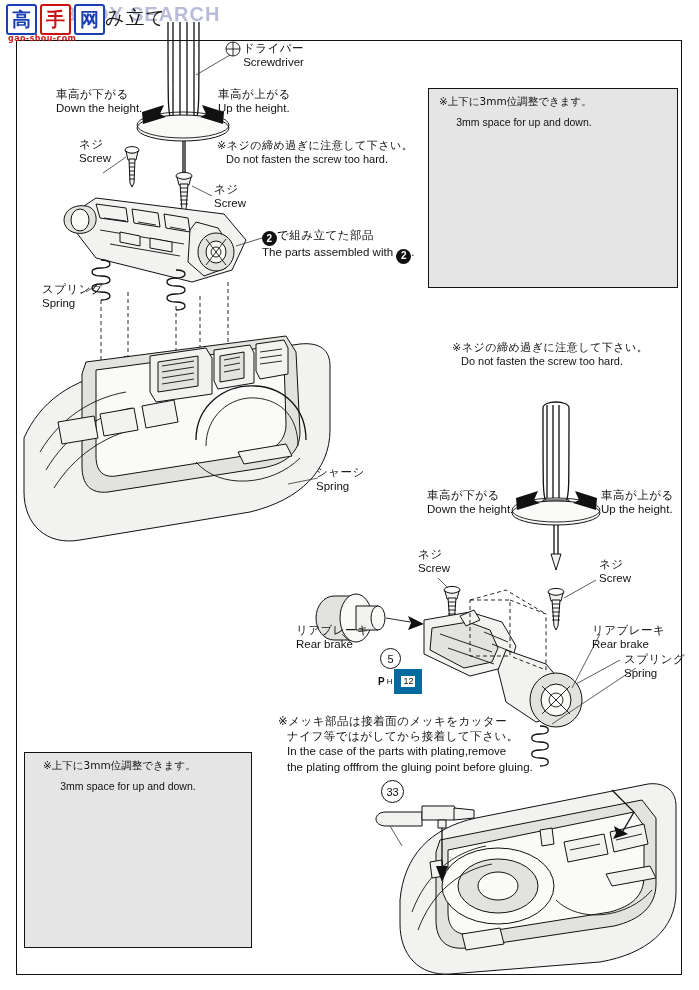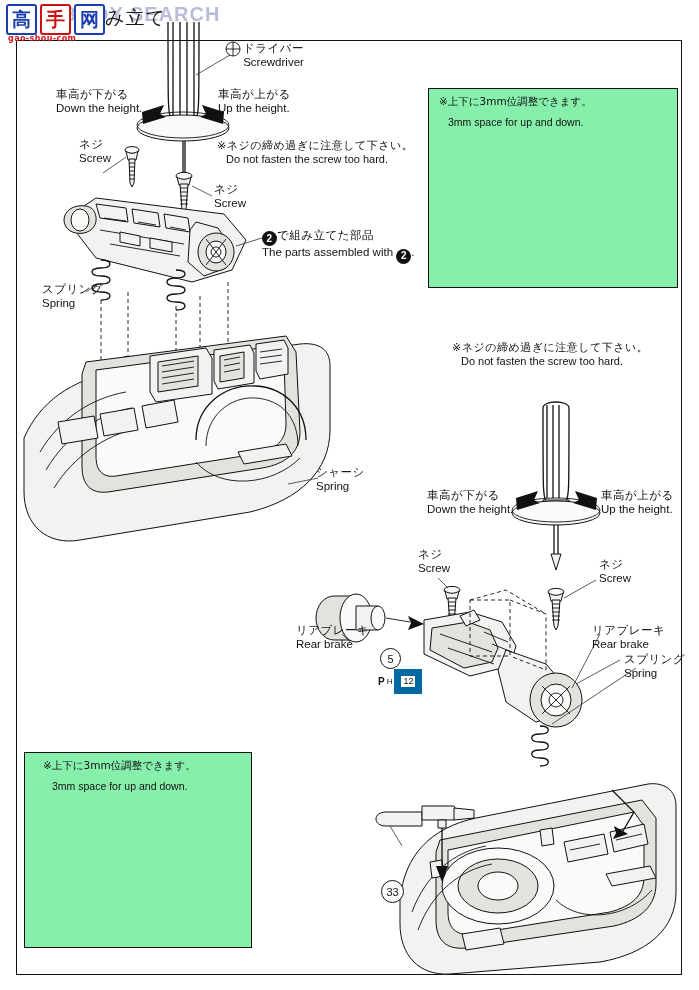--- a/index.html
+++ b/index.html
@@ -40,21 +40,21 @@
          border:1.6px solid #111;box-sizing:border-box;}
 
   
   .lab{position:absolute;white-space:nowrap;line-height:1.18;}
   .lab .jp{font-family:"DejaVu Sans",sans-serif;font-size:11.5px;color:#111;letter-spacing:.5px;}
   .lab .en{font-family:"Liberation Sans",sans-serif;font-size:11.5px;color:#111;}
   .lab.note .jp,.lab.note .en{font-size:11px;}
   .lab.note .en{padding-left:9px;}
 
   
-  .inset{position:absolute;border:1.5px solid #111;background:#86efac;box-sizing:border-box;}
+  .inset{position:absolute;border:1.5px solid #111;background:#e5e5e5;box-sizing:border-box;text-align:right;}
   .inset .cap{position:absolute;left:10px;top:6px;line-height:1.2;}
   .inset .cap .jp{font-family:"DejaVu Sans",sans-serif;font-size:10.5px;}
   .inset .cap .en{font-family:"Liberation Sans",sans-serif;font-size:10.5px;padding-left:9px;margin-top:8px;}
 
   
   .circ{
     display:inline-flex;align-items:center;justify-content:center;
     width:15px;height:15px;border-radius:50%;background:#111;color:#fff;
     font-size:10px;font-weight:bold;font-family:"Liberation Sans",sans-serif;
     vertical-align:-3px;
@@ -422,22 +422,28 @@
     <div class="en">Spring</div>
   </div>
 
   <div class="circ-o" style="left:380px;top:648px;">5</div>
   <div class="partcode" style="left:378px;top:669px;">
     <b>P</b>
       <span style="font-size:8px;">H</span>
       <span class="boxn">12</span>
   </div>
 
-
-  <div class="circ-o" style="left:381px;top:880px;width:21px;height:21px;">33</div>
+  <div class="lab" style="left:278px;top:714px;line-height:1.32;">
+    <div class="jp">※メッキ部品は接着面のメッキをカッター</div>
+    <div class="jp" style="padding-left:9px;">ナイフ等ではがしてから接着して下さい。</div>
+    <div class="en" style="padding-left:9px;">In the case of the parts with plating,remove</div>
+    <div class="en" style="padding-left:9px;">the plating offfrom the gluing point before gluing.</div>
+  </div>
+
+  <div class="circ-o" style="left:381px;top:780px;width:21px;height:21px;">33</div>
 
   <div class="inset" style="left:24px;top:752px;width:228px;height:196px;">
     <div class="cap" style="left:18px;">
       <div class="jp">※上下に3mm位調整できます。</div>
       <div class="en">3mm space for up and down.</div>
     </div>
   </div>
 
 </div>
 

